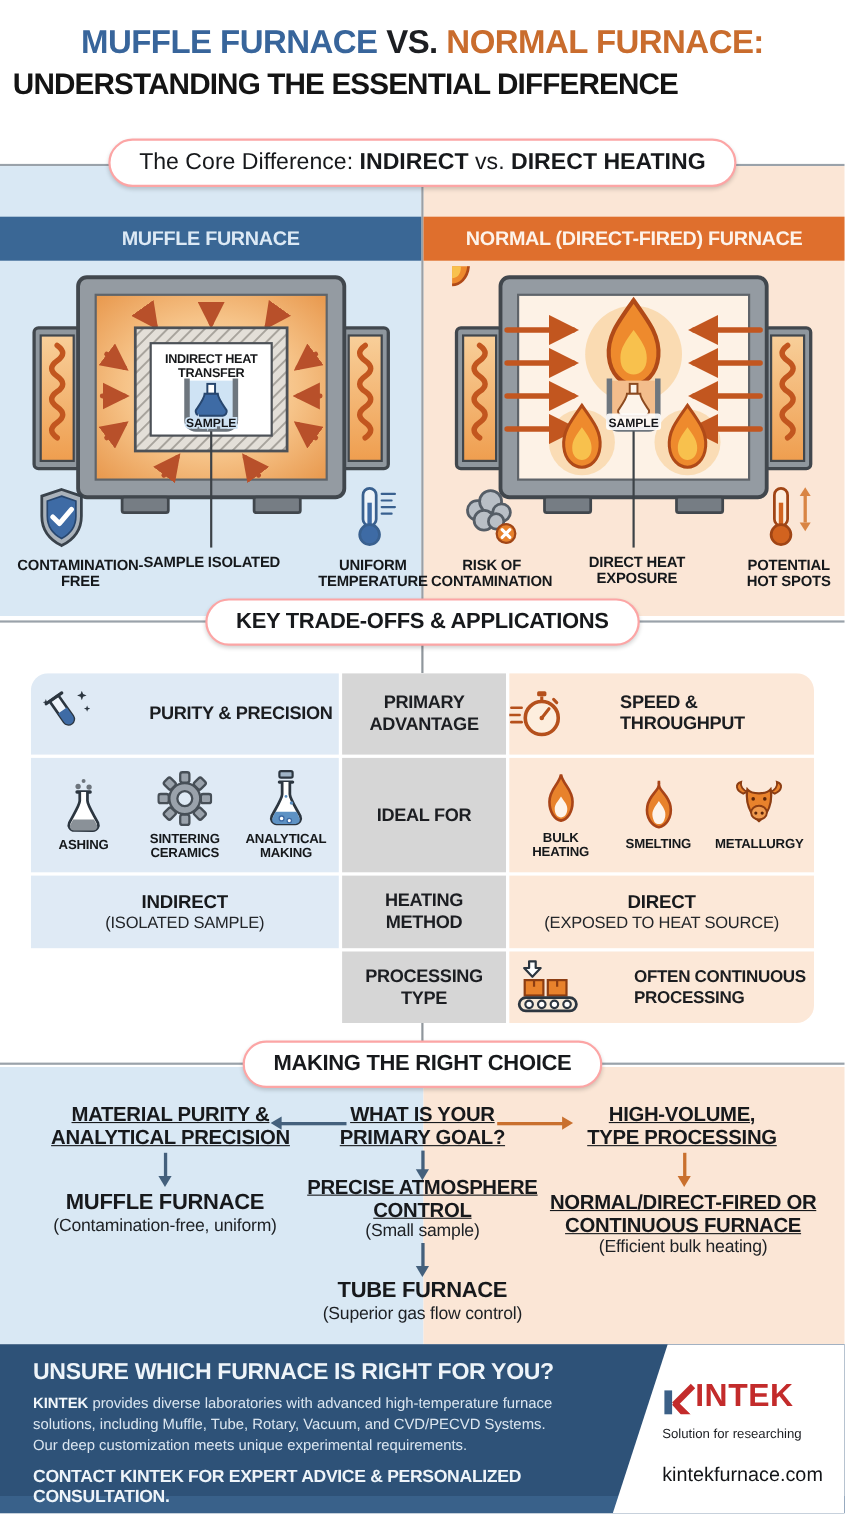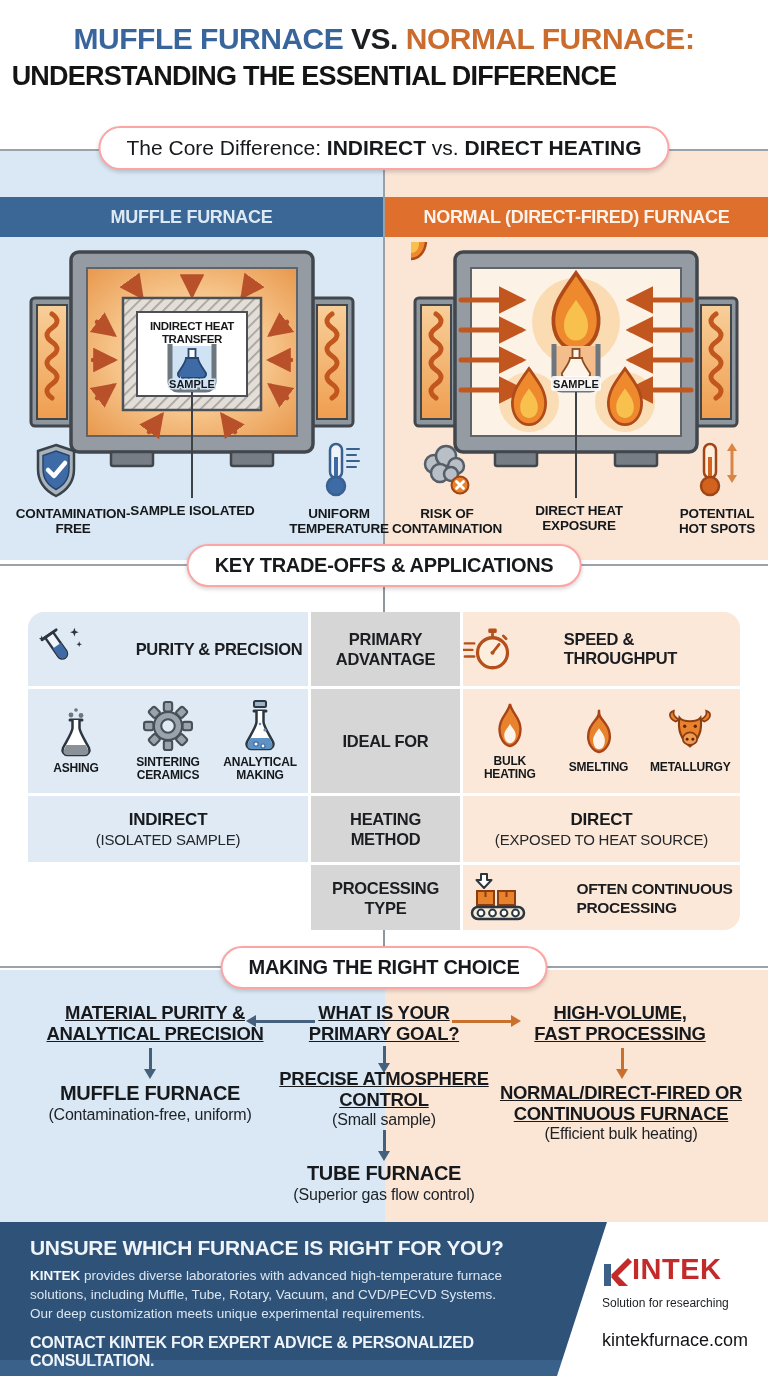--- a/index.html
+++ b/index.html
@@ -460,21 +460,21 @@
     <div class="big">WHAT IS YOUR</div>
     <div class="big">PRIMARY GOAL?</div>
   </div>
 
   <div class="abs flow" style="top:1002px;left:40px;width:230px;">
     <div class="big">MATERIAL PURITY &amp;</div>
     <div class="big">ANALYTICAL PRECISION</div>
   </div>
   <div class="abs flow" style="top:1002px;left:505px;width:230px;">
     <div class="big">HIGH-VOLUME,</div>
-    <div class="big">FAST PROCESSING</div>
+    <div class="big">TYPE PROCESSING</div>
   </div>
 
   <div class="abs harrow" style="top:1020px;left:255px;width:60px;">
     <div class="shaft" style="background:#44607c;"></div>
     <div class="ah" style="left:-9px;top:-5px;border-top:6px solid transparent;border-bottom:6px solid transparent;border-right:10px solid #44607c;"></div>
   </div>
   <div class="abs harrow" style="top:1020px;left:452px;width:60px;">
     <div class="shaft" style="background:#c9702e;"></div>
     <div class="ah" style="right:-9px;top:-5px;border-top:6px solid transparent;border-bottom:6px solid transparent;border-left:10px solid #c9702e;"></div>
   </div>

